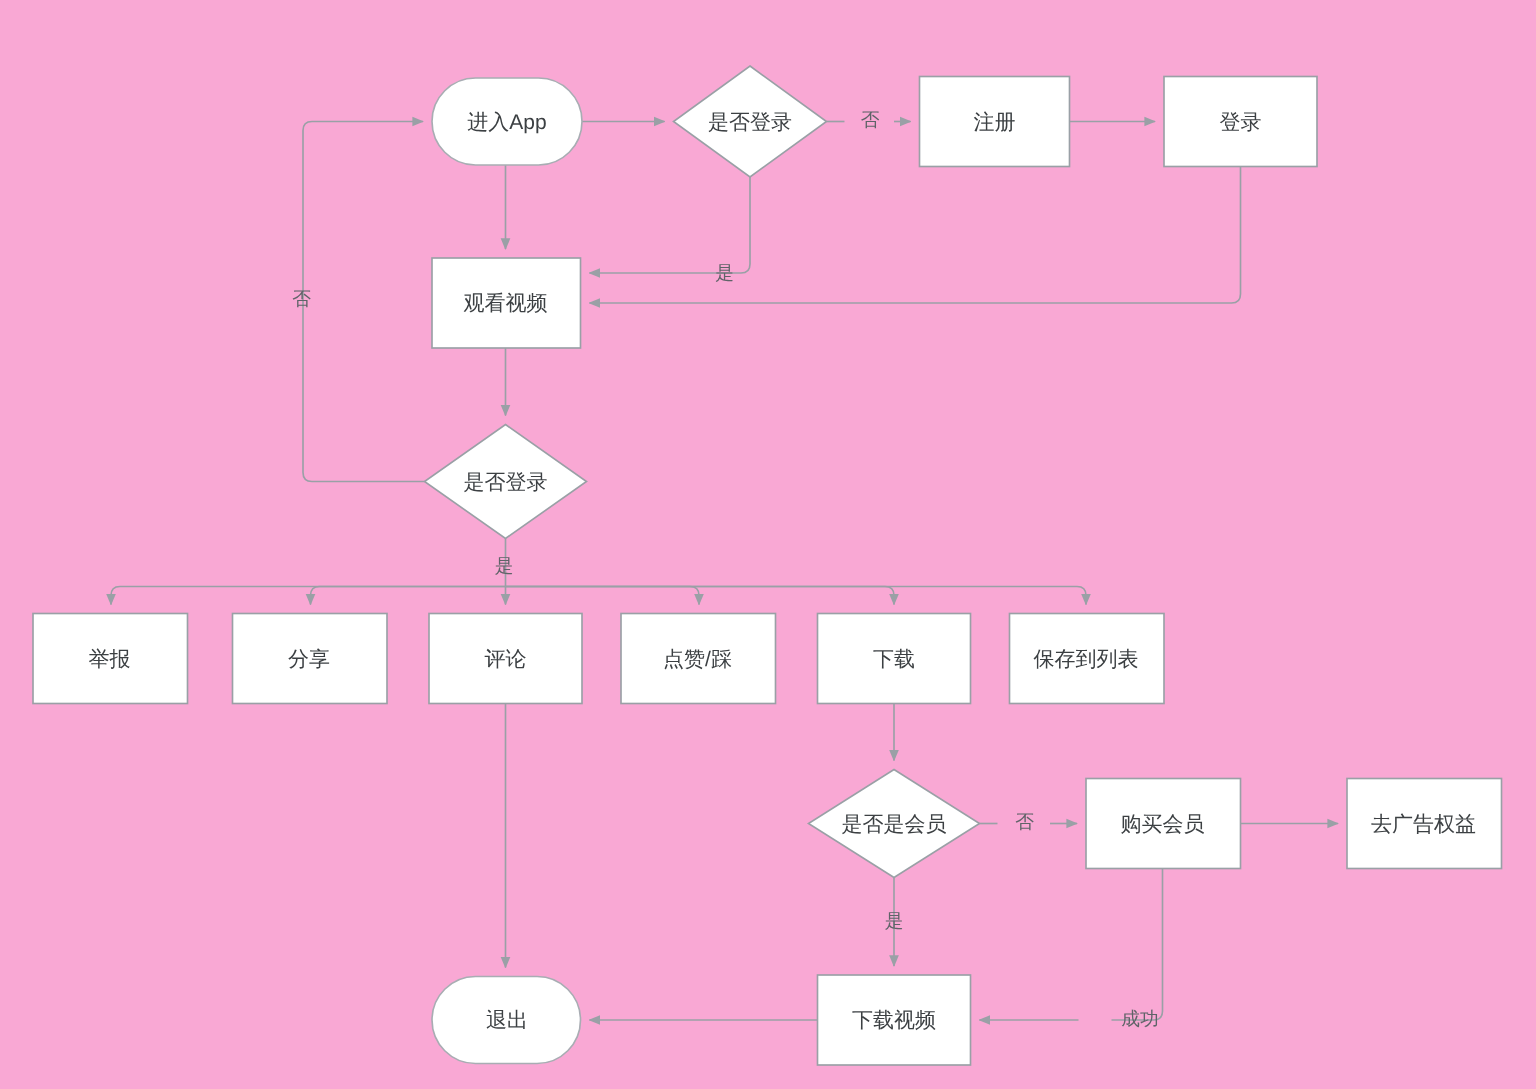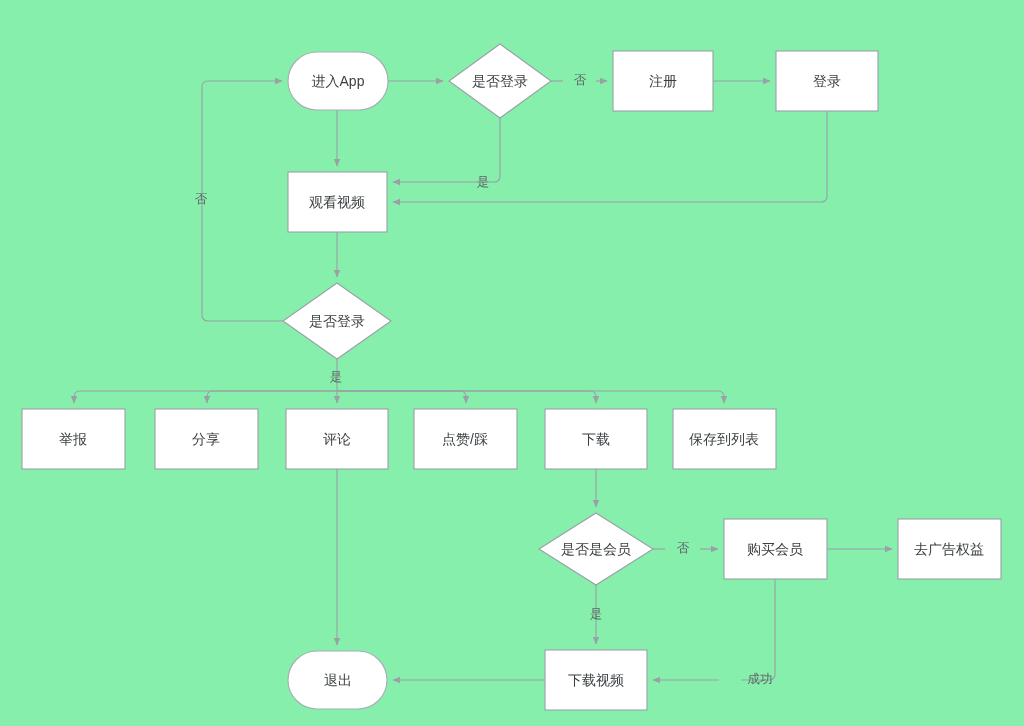--- a/index.html
+++ b/index.html
@@ -10,21 +10,21 @@
   body {
     width: 1024px;
     height: 726px;
     font-family: "Liberation Sans", "DejaVu Sans", sans-serif;
     overflow: hidden;
   }
   #flow-root {
     position: relative;
     width: 1024px;
     height: 726px;
-    background: #86efac;
+    background: #f9a8d4;
   }
   svg#flow-svg {
     position: absolute;
     left: 0;
     top: 0;
     width: 1024px;
     height: 726px;
     display: block;
   }
   .node-shape {

